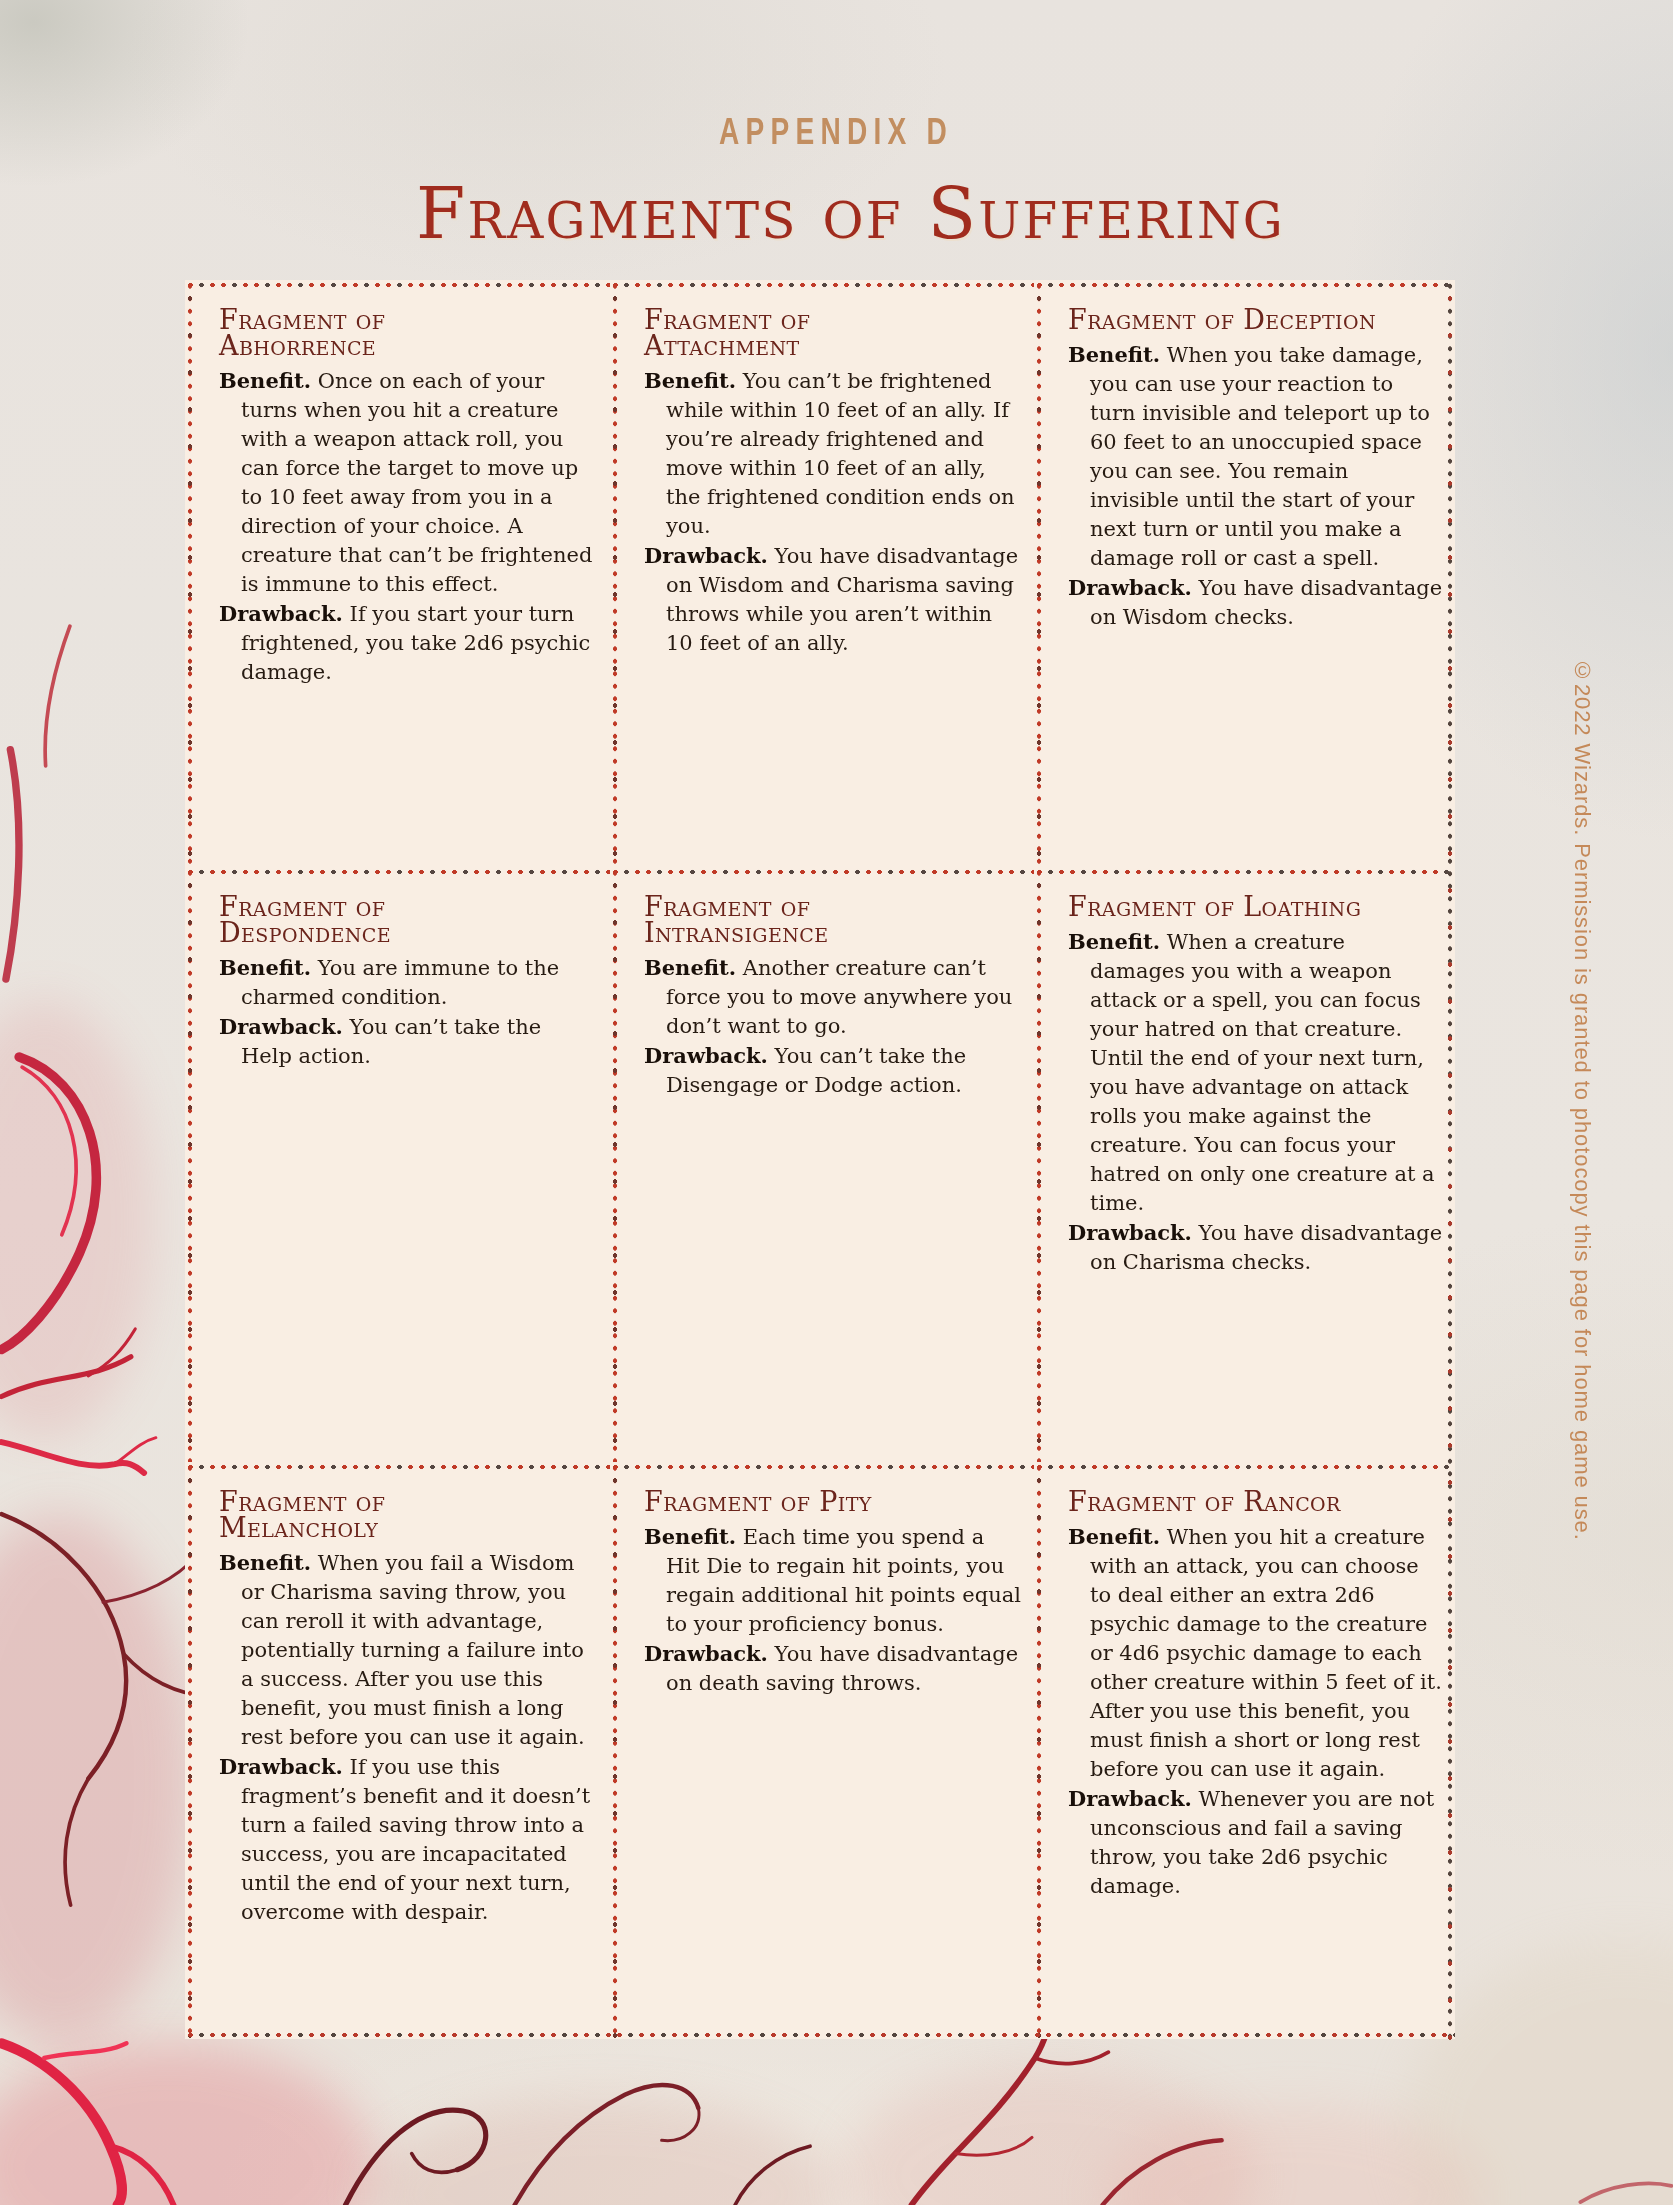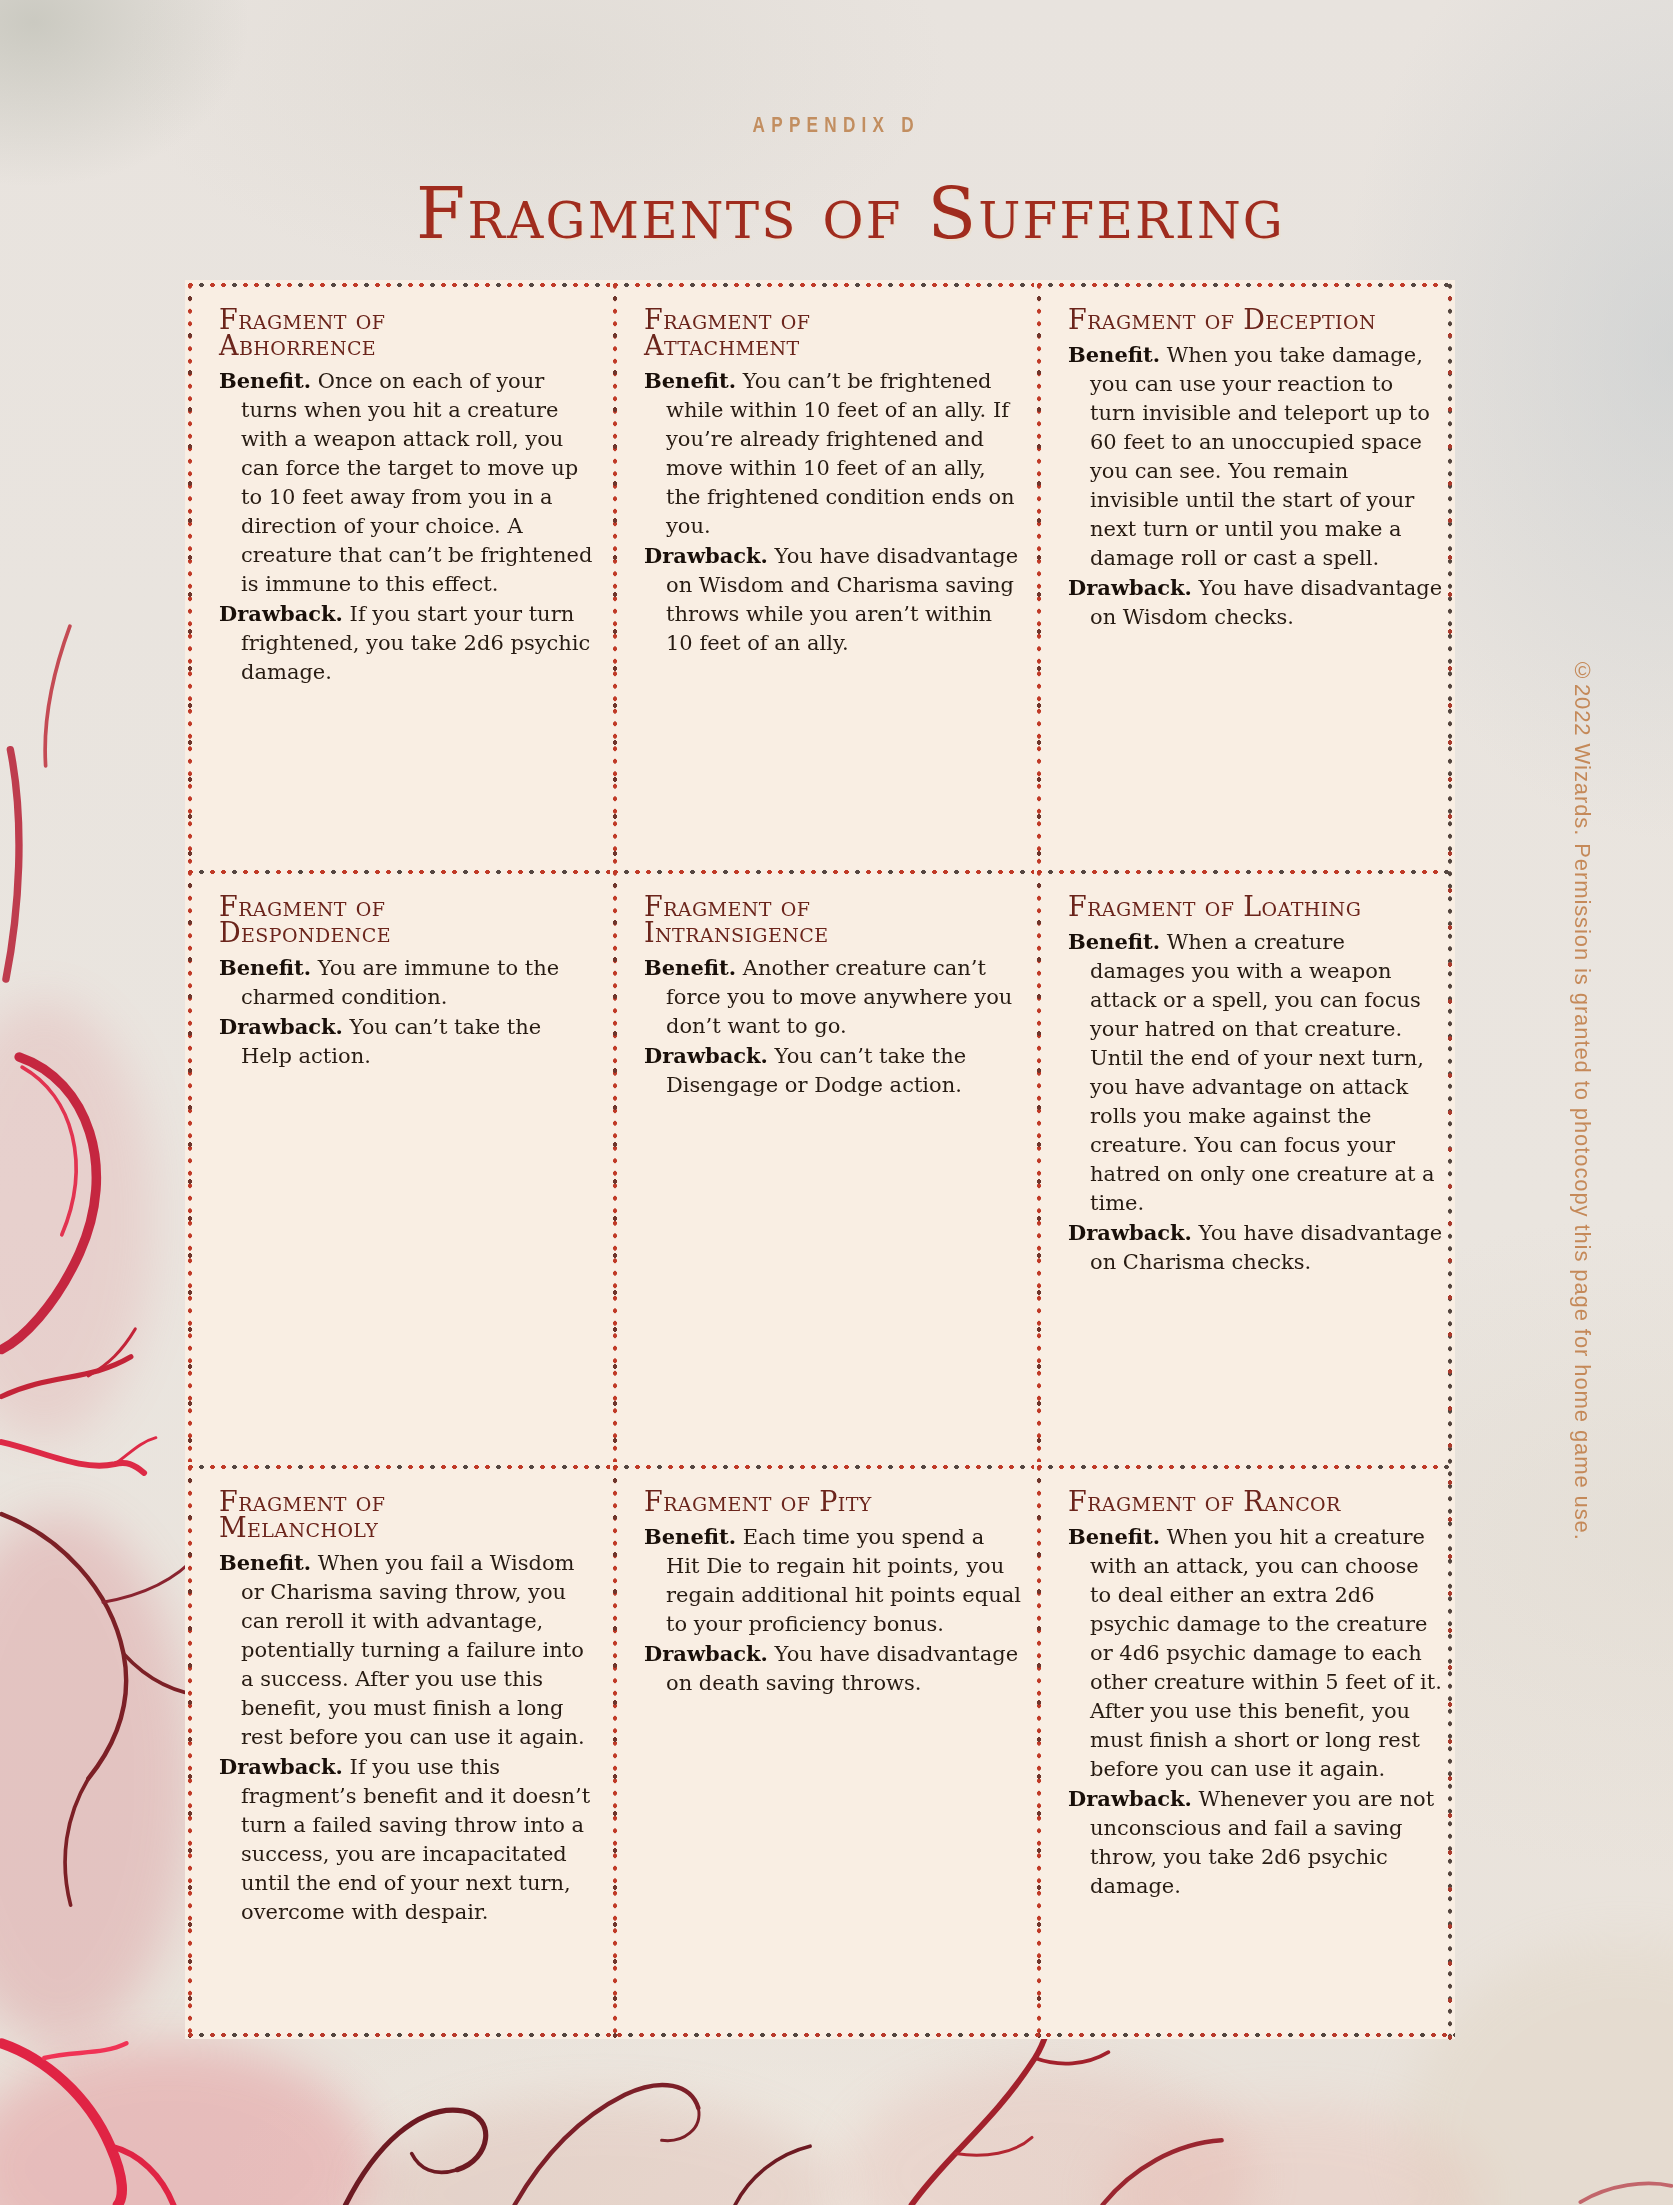--- a/index.html
+++ b/index.html
@@ -13,21 +13,21 @@
       radial-gradient(588px 309px at 32% 3%, rgba(212,208,200,0.35), transparent 70%),
       radial-gradient(662px 441px at 100% 70%, rgba(220,214,203,0.40), transparent 75%),
       radial-gradient(735px 309px at 45% 100%, rgba(244,238,229,0.55), transparent 75%),
       linear-gradient(180deg,#e8e3de 0%,#eae5df 55%,#e9e2da 100%);
   }
   .page{position:absolute;inset:0;}
 
   
   .appendix{
     position:absolute;top:114px;left:0;width:100%;text-align:center;
-    font-family:"Liberation Sans",sans-serif;font-weight:bold;font-size:22px;
+    font-family:"Liberation Sans",sans-serif;font-weight:bold;font-size:36px;
     letter-spacing:8px;color:#c28e60;line-height:1;
   }
   .appendix .squeeze{display:inline-block;transform:scaleX(0.78);transform-origin:center;}
   .page-title{
     position:absolute;top:164px;left:0;width:100%;text-align:center;margin:14px;
     font-variant:small-caps;font-weight:normal;font-size:71px;line-height:1;
     letter-spacing:2.2px;color:#a02c1e;
     text-shadow:1.5px 2.2px 0 rgba(236,223,205,0.85);
   }
 

